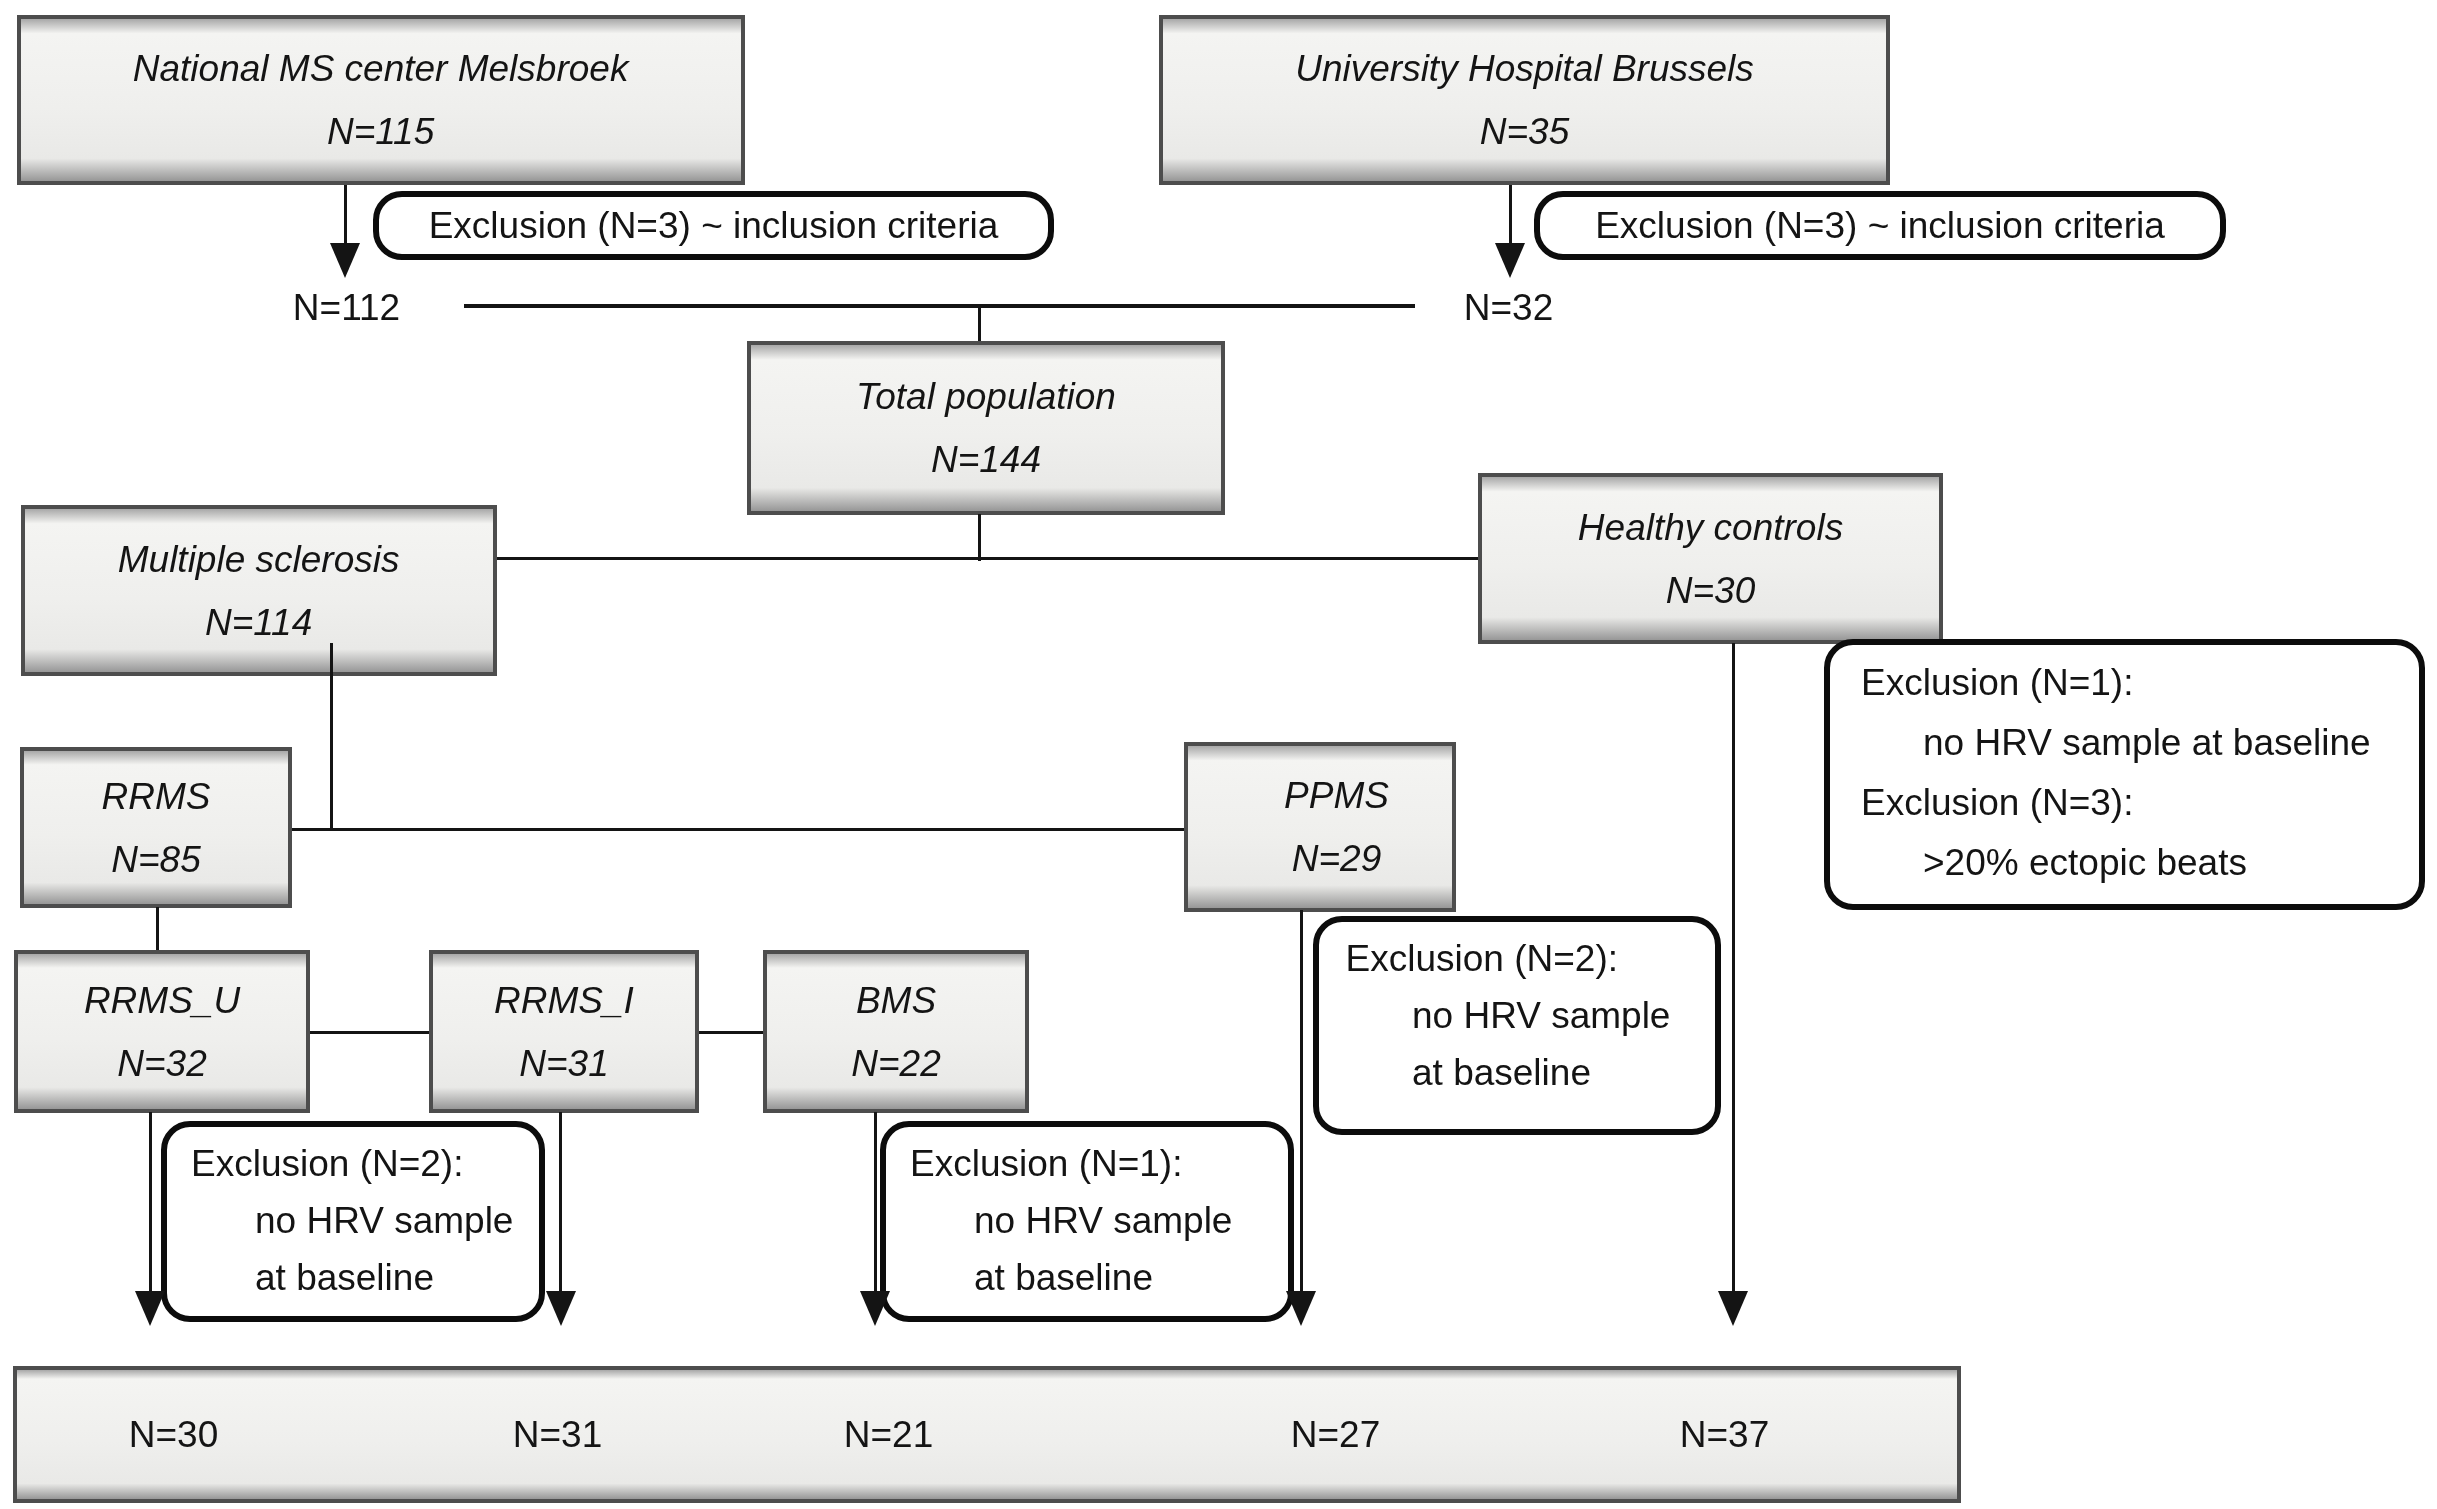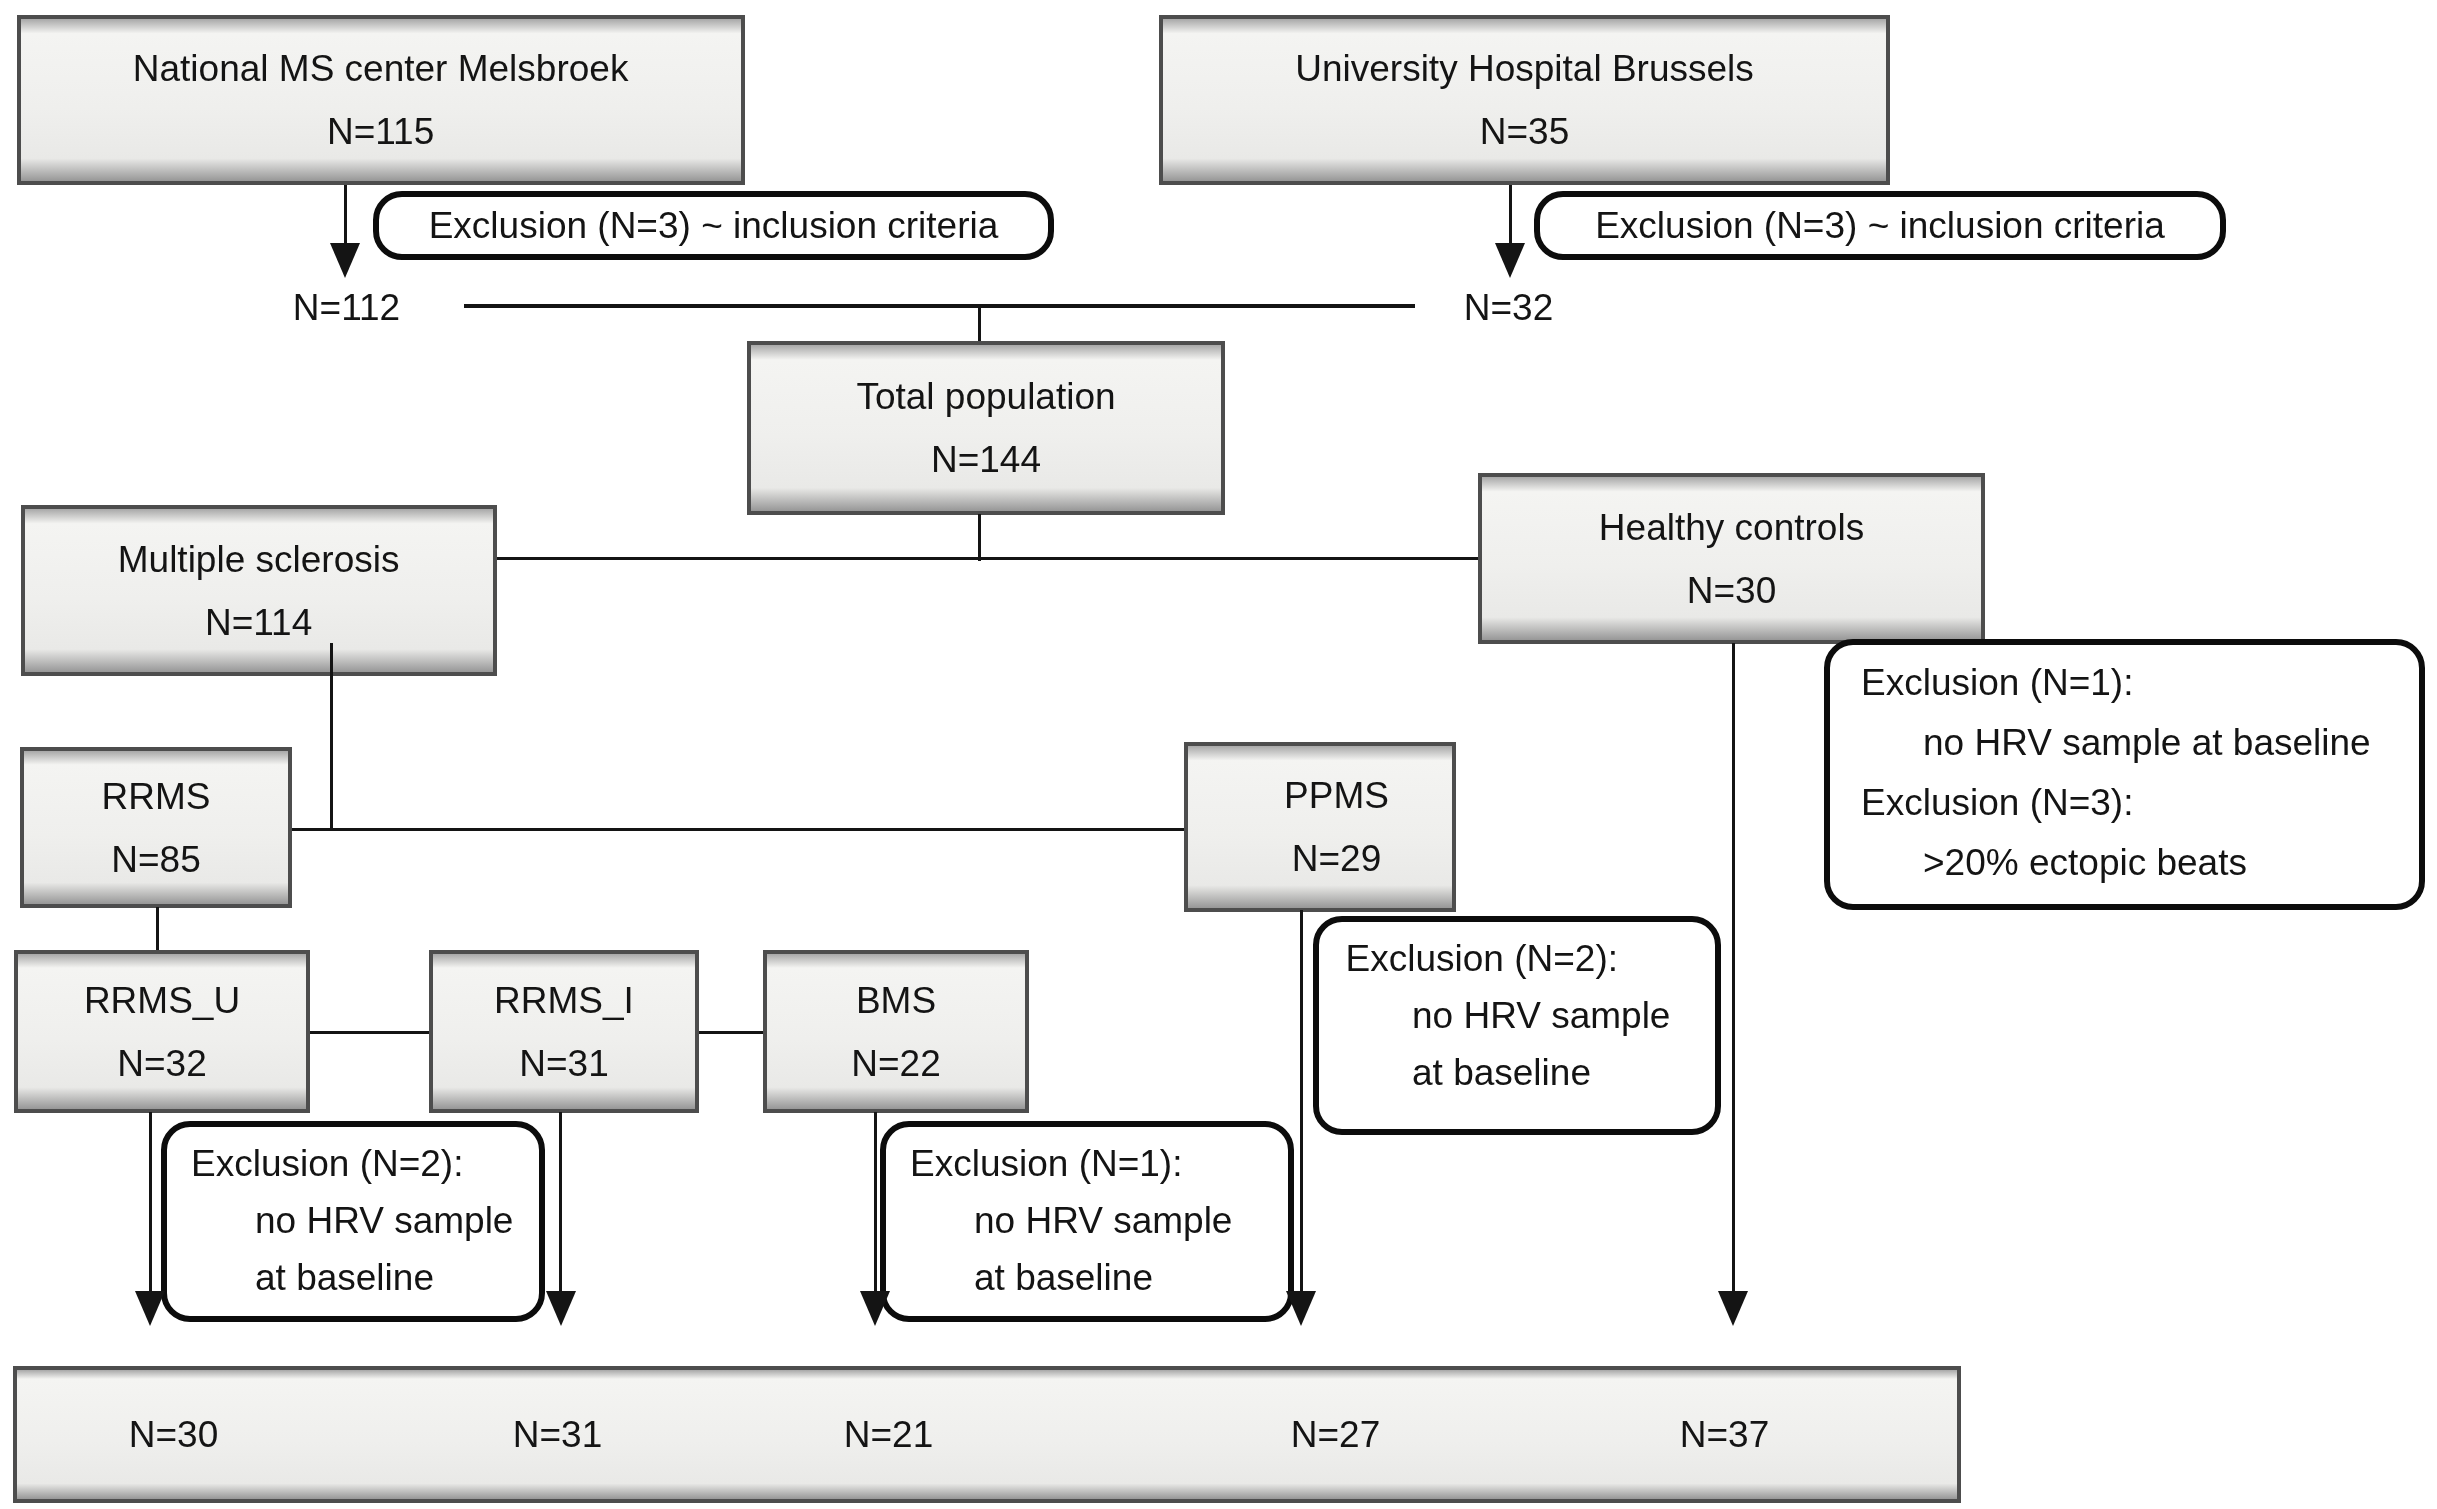--- a/index.html
+++ b/index.html
@@ -7,21 +7,21 @@
   .canvas{position:relative;width:2438px;height:1510px;background:#ffffff;overflow:hidden;}
 
   
   .gbox{
     position:absolute;box-sizing:border-box;
     border:4.7px solid #4d4d4d;
     background:linear-gradient(180deg,#a8a8a8 0%,#f4f4f2 9%,#efefed 55%,#e9e9e7 86%,#979797 100%);
     display:flex;flex-direction:column;align-items:center;justify-content:center;
     text-align:center;font-size:37px;color:#141414;
   }
-  .gbox .ln{line-height:63px;white-space:nowrap;}
+  .gbox .ln{line-height:63px;white-space:nowrap;font-style:italic;}
 
   
   .callout{
     position:absolute;box-sizing:border-box;background:#ffffff;
     border:6px solid #0c0c0c;border-radius:29px;
     font-size:37px;color:#141414;
   }
   .callout.center{display:flex;align-items:center;justify-content:center;text-align:center;}
   .callout .xl{line-height:58px;padding-left:31px;white-space:nowrap;}
   .callout .xl.ind{padding-left:93px;}
@@ -78,21 +78,21 @@
     <div class="ln">Total population</div>
     <div class="ln">N=144</div>
   </div>
   <div class="vline" style="left:978px;top:514px;width:3.3px;height:47px;"></div>
   <div class="hline" style="left:497px;top:557px;width:986px;height:3.3px;"></div>
 
   <div class="gbox" style="left:20.6px;top:473px;width:476px;height:171px;margin-top:32px;">
     <div class="ln">Multiple sclerosis</div>
     <div class="ln">N=114</div>
   </div>
-  <div class="gbox" style="left:1478px;top:473px;width:507px;height:171px;">
+  <div class="gbox" style="left:1478px;top:473px;width:465px;height:171px;">
     <div class="ln">Healthy controls</div>
     <div class="ln">N=30</div>
   </div>
 
   <div class="vline" style="left:330px;top:643px;width:3.3px;height:188px;"></div>
   <div class="hline" style="left:292px;top:828px;width:894px;height:3.3px;"></div>
 
   <div class="callout pad" style="left:1824px;top:639px;width:601px;height:271px;">
     <div class="xl" style="line-height:60px;">Exclusion (N=1):</div>
     <div class="xl ind" style="line-height:60px;">no HRV sample at baseline</div>

